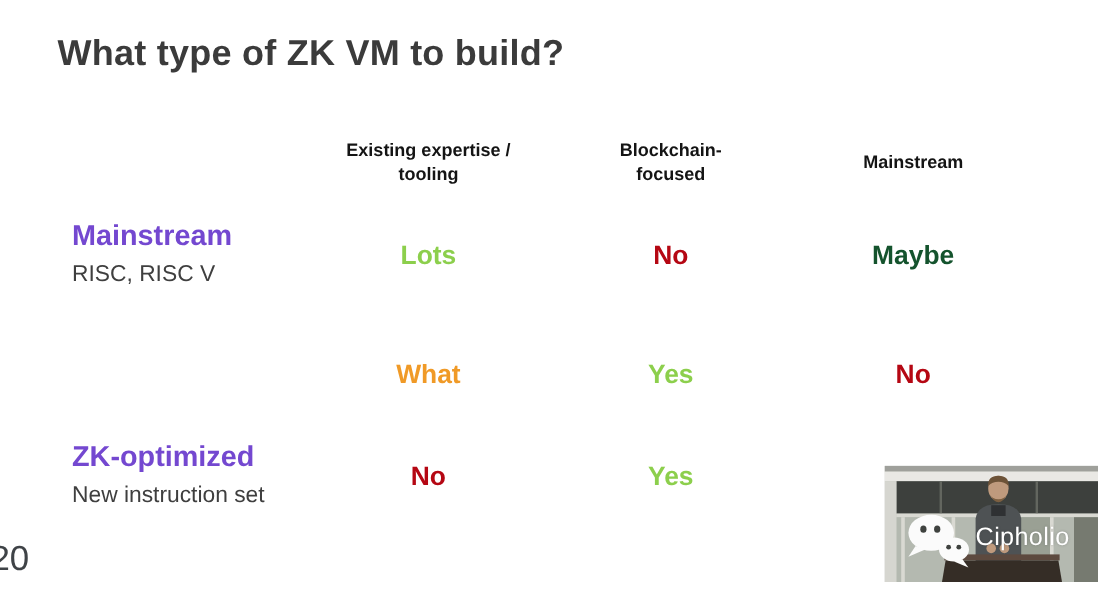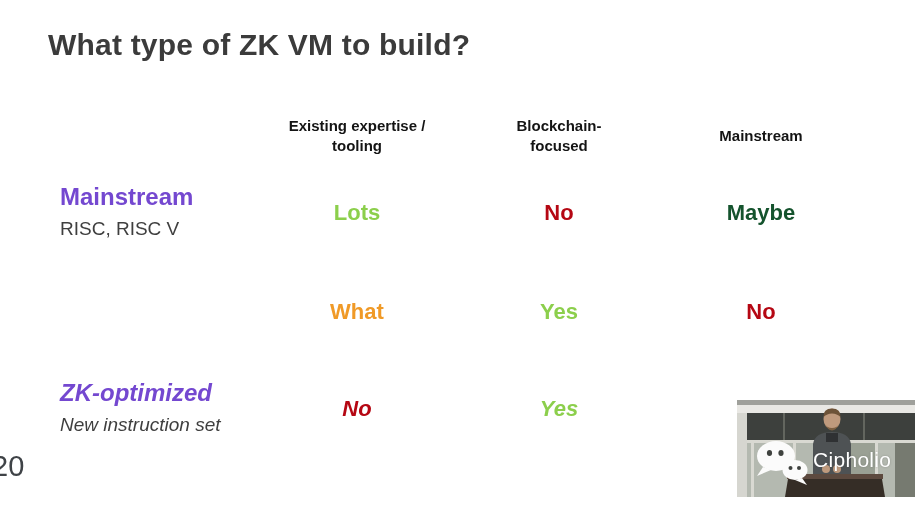--- a/index.html
+++ b/index.html
@@ -37,21 +37,21 @@
     line-height: 1.35;
     white-space: pre-line;
   }
   .col-1 { left: 252px; }
   .col-2 { left: 454px; }
   .col-3 { left: 656px; }
 
   .t-row { position: absolute; left: 0; width: 915px; height: 70px; }
   .row-1 { top: 182px; }
   .row-2 { top: 281px; }
-  .row-3 { top: 378px; font-style: italic; }
+  .row-3 { top: 366px; }
   .row-label-block { position: absolute; left: 60px; top: 0; }
   .row-label {
     font-size: 24px;
     font-weight: 700;
     color: #7448d0;
     line-height: 30px;
   }
   .row-sublabel {
     font-size: 19px;
     font-weight: 400;
@@ -72,21 +72,21 @@
     position: absolute;
     left: -8px;
     top: 450px;
     font-size: 29px;
     color: #3f4347;
   }
 
   .video-overlay {
     position: absolute;
     left: 737px;
-    top: 400px;
+    top: 388px;
     width: 178px;
     height: 97px;
     z-index: 5;
     overflow: hidden;
   }
   .video-overlay svg.scene { display: block; width: 178px; height: 97px; }
   .watermark {
     position: absolute;
     left: 14px;
     top: 34px;

